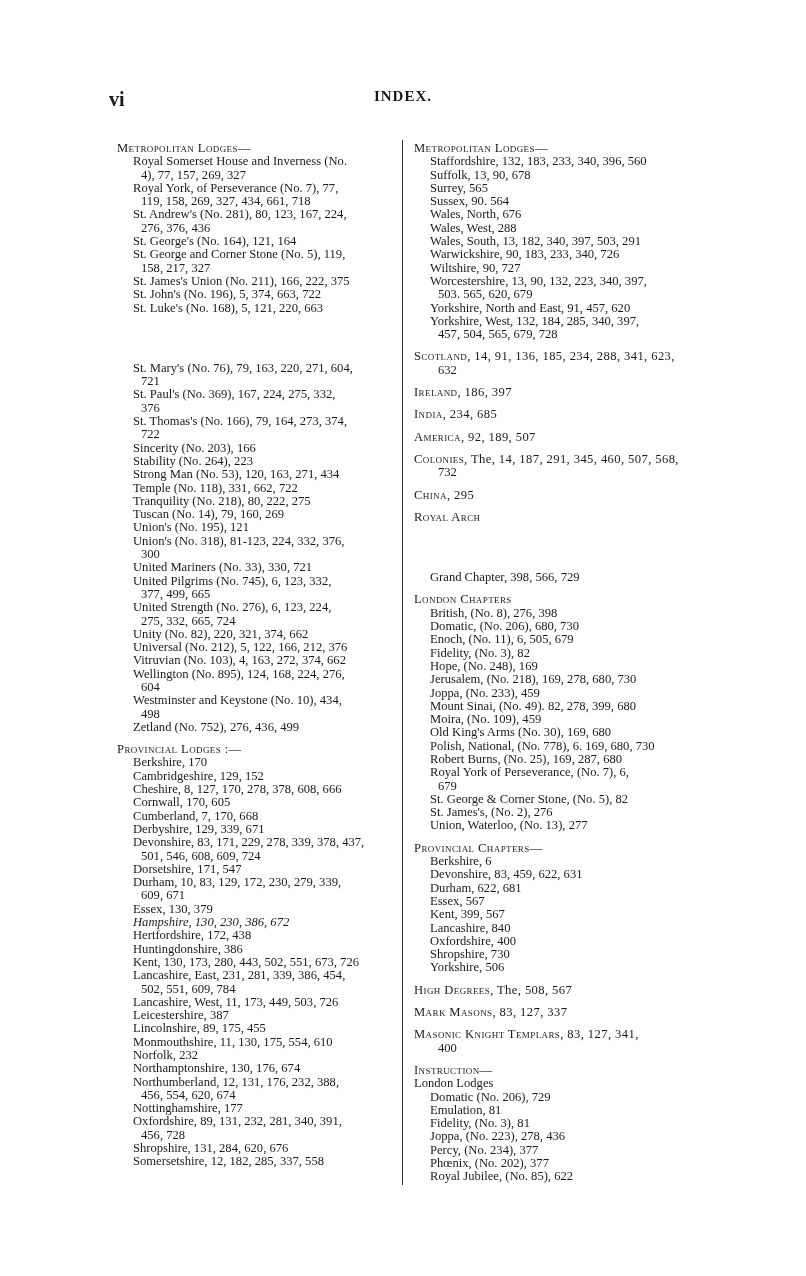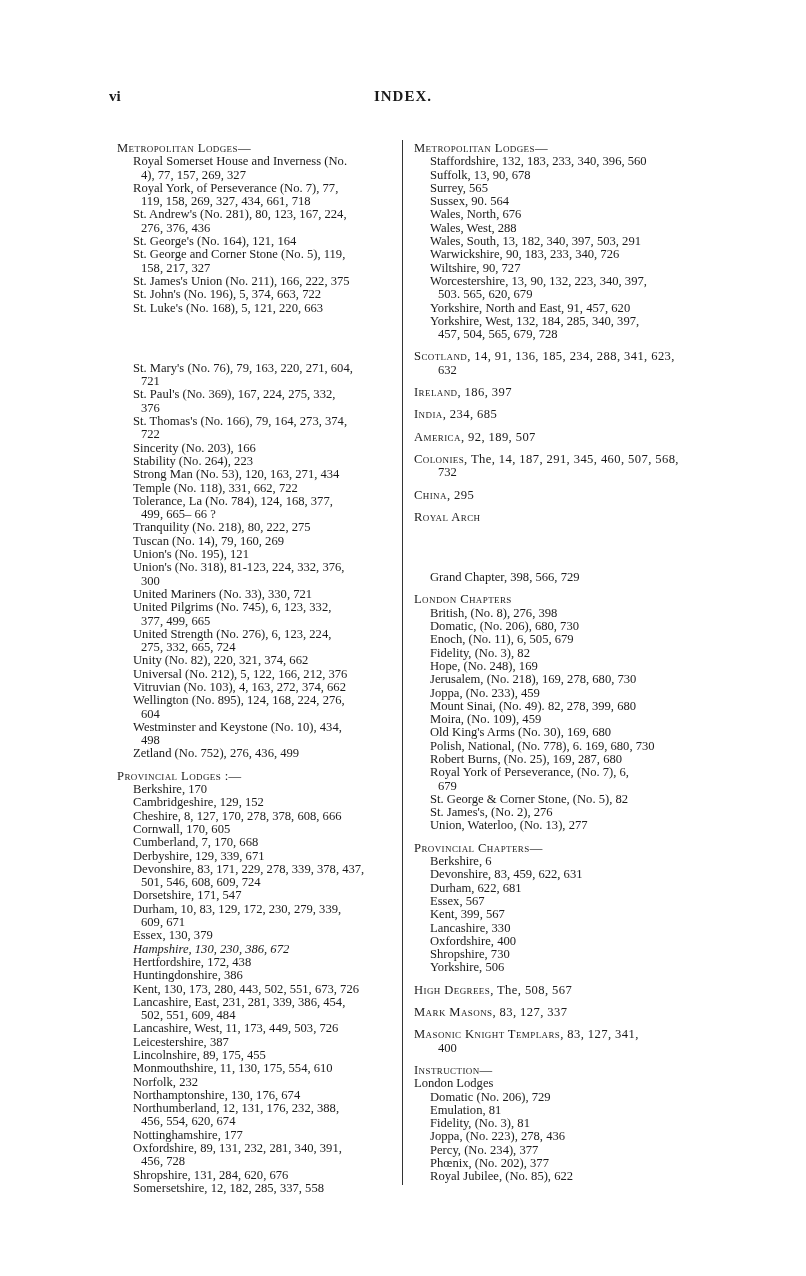--- a/index.html
+++ b/index.html
@@ -2,21 +2,21 @@
 <html><head>
   <meta charset="utf-8">
   <style>
     html, body { margin: 0; padding: 0; background: #ffffff; }
     body {
       width: 806px; height: 1276px; position: relative; overflow: hidden;
       font-family: "DejaVu Serif", "Liberation Serif", serif;
       color: #1a1a1a;
     }
     .page-header { position: absolute; top: 88px; left: 0; width: 806px; height: 24px; }
-    .page-num { position: absolute; left: 109px; top: 0; font-size: 15px; font-weight: bold; font-family: "Liberation Serif", serif; }
+    .page-num { position: absolute; left: 109px; top: 0; font-size: 20px; font-weight: bold; font-family: "Liberation Serif", serif; }
     .page-title { position: absolute; left: 0; width: 806px; text-align: center; top: 0; font-size: 15px; font-weight: bold; letter-spacing: 1px; font-family: "Liberation Serif", serif; }
     .column { position: absolute; top: 142px; font-family: "Liberation Serif", serif; font-size: 12.6px; line-height: 13.3px; }
     .col-left { left: 117px; width: 282px; }
     .col-right { left: 414px; width: 288px; }
     .divider { position: absolute; left: 402px; top: 140px; width: 1px; height: 1045px; background: #333; }
     .section { margin: 0 0 9px 0; }
     .heading { font-variant: small-caps; letter-spacing: 0.4px; }
     .entry { padding-left: 16px; text-indent: 0; }
     .entry .cont { display: block; padding-left: 8px; }
     .subhead { padding-left: 0; }
@@ -80,24 +80,20 @@
       <div class="entry">
         <span style="display: block;">Stability (No. 264), 223</span>
       </div>
       <div class="entry">
         <span style="display: block;">Strong Man (No. 53), 120, 163, 271, 434</span>
       </div>
       <div class="entry">
         <span style="display: block;">Temple (No. 118), 331, 662, 722</span>
       </div>
       <div class="entry">
-        <span style="display: block;">Tolerance, La (No. 784), 124, 168, 377,</span>
-        <span class="cont">499, 665– 66 ?</span>
-      </div>
-      <div class="entry">
         <span style="display: block;">Tranquility (No. 218), 80, 222, 275</span>
       </div>
       <div class="entry">
         <span style="display: block;">Tuscan (No. 14), 79, 160, 269</span>
       </div>
       <div class="entry">
         <span style="display: block;">Union's (No. 195), 121</span>
       </div>
       <div class="entry">
         <span style="display: block;">Union's (No. 318), 81-123, 224, 332, 376,</span>
@@ -176,21 +172,21 @@
         <span style="display: block;">Hertfordshire, 172, 438</span>
       </div>
       <div class="entry">
         <span style="display: block;">Huntingdonshire, 386</span>
       </div>
       <div class="entry">
         <span style="display: block;">Kent, 130, 173, 280, 443, 502, 551, 673, 726</span>
       </div>
       <div class="entry">
         <span style="display: block;">Lancashire, East, 231, 281, 339, 386, 454,</span>
-        <span class="cont">502, 551, 609, 484</span>
+        <span class="cont">502, 551, 609, 784</span>
       </div>
       <div class="entry">
         <span style="display: block;">Lancashire, West, 11, 173, 449, 503, 726</span>
       </div>
       <div class="entry">
         <span style="display: block;">Leicestershire, 387</span>
       </div>
       <div class="entry">
         <span style="display: block;">Lincolnshire, 89, 175, 455</span>
       </div>
@@ -353,21 +349,21 @@
       <div class="entry">
         <span style="display: block;">Durham, 622, 681</span>
       </div>
       <div class="entry">
         <span style="display: block;">Essex, 567</span>
       </div>
       <div class="entry">
         <span style="display: block;">Kent, 399, 567</span>
       </div>
       <div class="entry">
-        <span style="display: block;">Lancashire, 330</span>
+        <span style="display: block;">Lancashire, 840</span>
       </div>
       <div class="entry">
         <span style="display: block;">Oxfordshire, 400</span>
       </div>
       <div class="entry">
         <span style="display: block;">Shropshire, 730</span>
       </div>
       <div class="entry">
         <span style="display: block;">Yorkshire, 506</span>
       </div>

